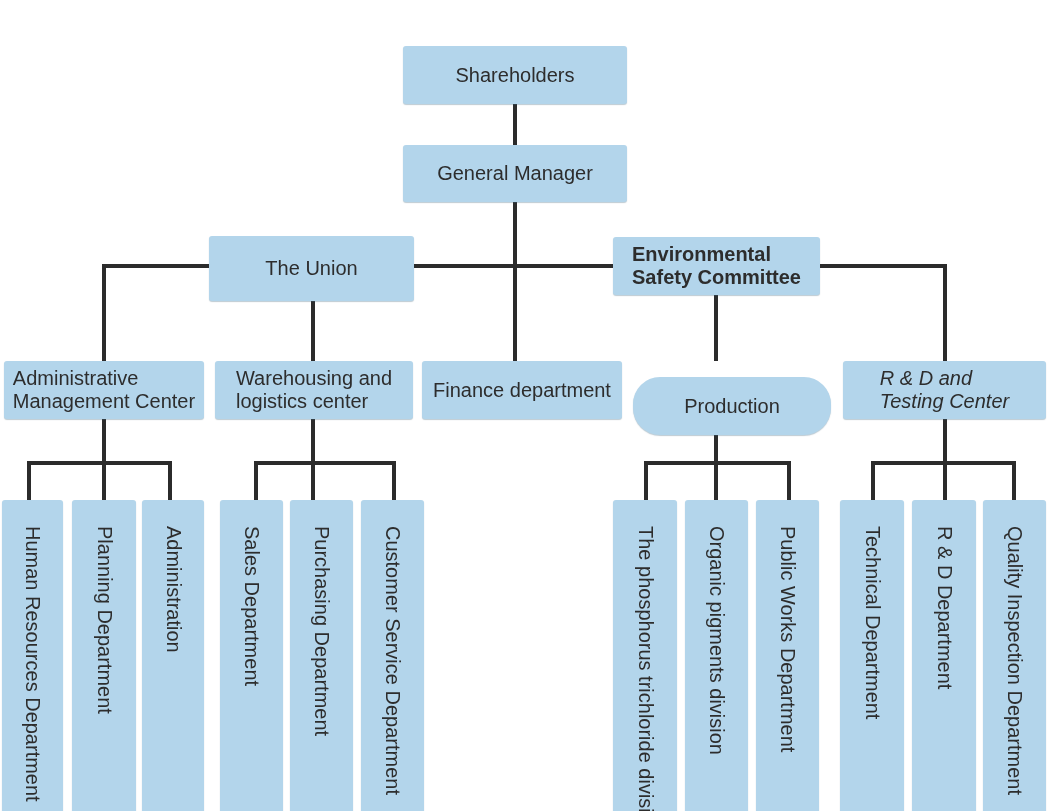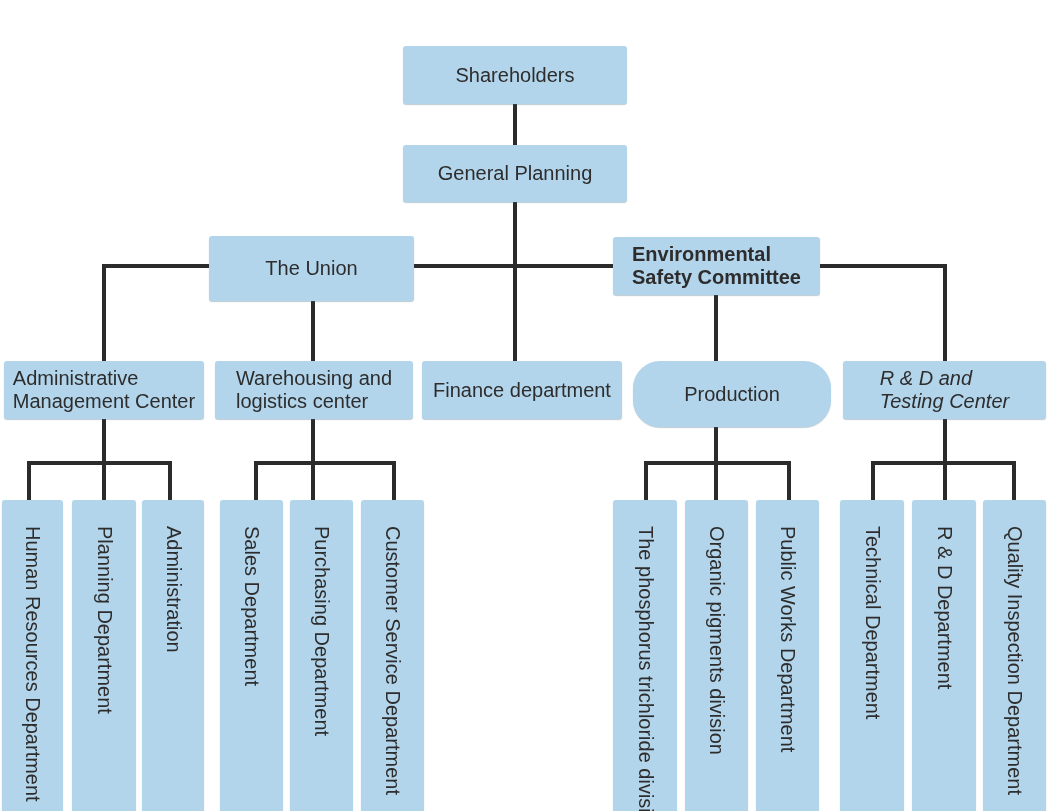--- a/index.html
+++ b/index.html
@@ -72,21 +72,21 @@
 
   <div class="line" style="left:943px;top:377px;width:4px;height:81px;"></div>
   <div class="line" style="left:871px;top:419px;width:145px;height:4px;"></div>
   <div class="line" style="left:871px;top:419px;width:4px;height:39px;"></div>
   <div class="line" style="left:1012px;top:419px;width:4px;height:39px;"></div>
 
   <div class="node" style="left:403px;top:4px;width:224px;height:58px;">
     <span>Shareholders</span>
   </div>
   <div class="node" style="left:403px;top:103px;width:224px;height:57px;">
-    <span>General Planning</span>
+    <span>General Manager</span>
   </div>
 
   <div class="node" style="left:209px;top:194px;width:205px;height:65px;">
     <span>The Union</span>
   </div>
   <div class="node" style="left:613px;top:195px;width:207px;height:58px;font-weight:bold;">
     <div class="lines">
       <span>Environmental</span>
       <span>Safety Committee</span>
     </div>
@@ -100,21 +100,21 @@
   </div>
   <div class="node" style="left:215px;top:319px;width:198px;height:58px;">
     <div class="lines">
       <span>Warehousing and</span>
       <span>logistics center</span>
     </div>
   </div>
   <div class="node" style="left:422px;top:319px;width:200px;height:58px;">
     <span>Finance department</span>
   </div>
-  <div class="node" style="left:633px;top:319px;width:198px;height:66px;border-radius:27px;">
+  <div class="node" style="left:633px;top:335px;width:198px;height:58px;border-radius:27px;">
     <div class="lines">
       <span>Production</span>
     </div>
   </div>
   <div class="node" style="left:843px;top:319px;width:203px;height:58px;font-style:italic;">
     <div class="lines">
       <span>R &amp; D and</span>
       <span>Testing Center</span>
     </div>
   </div>

